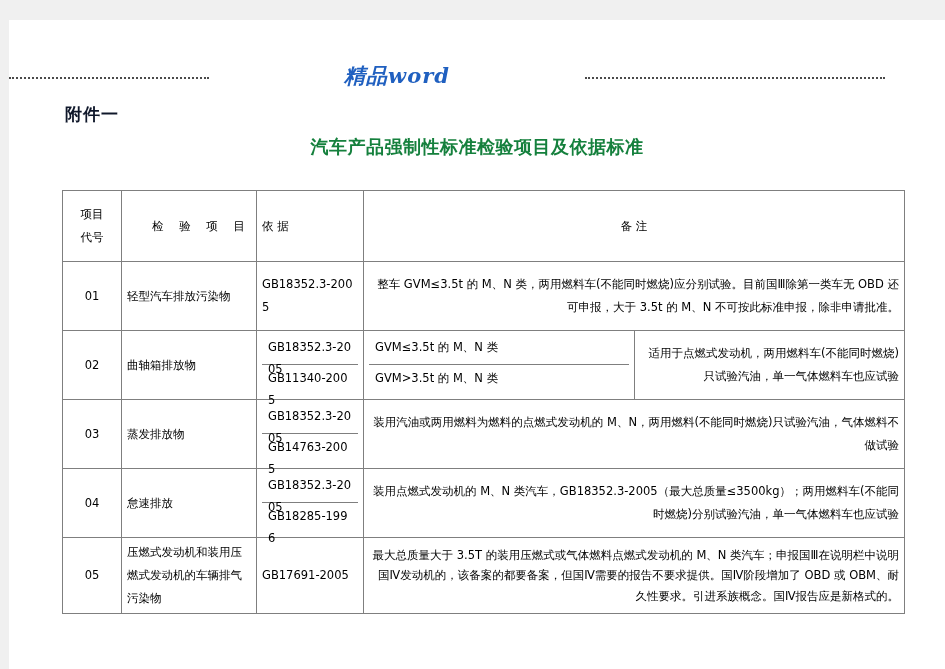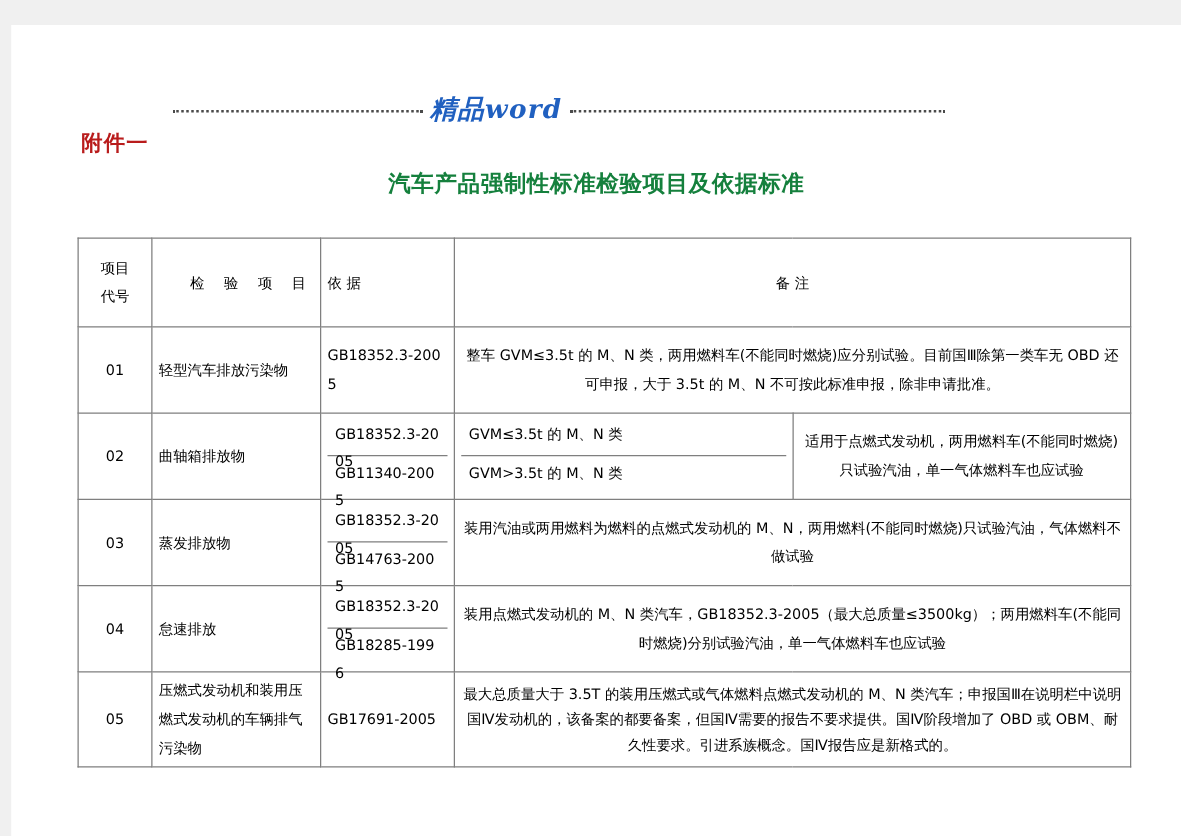--- a/index.html
+++ b/index.html
@@ -20,26 +20,26 @@
     width: 936px;
     height: 649px;
     background: #ffffff;
     box-sizing: border-box;
   }
 
   
   .watermark {
     position: absolute;
     left: 0;
-    top: 50px;
+    top: 39px;
     width: 876px;
     height: 34px;
     display: flex;
     align-items: center;
-    justify-content: center;
+    justify-content: space-between;
   }
   .wm-dash {
     height: 0;
     border-top: 2px dotted #4a4a4a;
     width: 210px;
     margin-top: 4px;
   }
   .wm-dash.left  { width: 200px; }
   .wm-dash.right { width: 300px; }
   .wm-text {
@@ -54,21 +54,21 @@
   }
 
   
   .attach-label {
     position: absolute;
     left: 56px;
     top: 83px;
     font-family: "DejaVu Sans", "Liberation Sans", sans-serif;
     font-weight: bold;
     font-size: 17px;
-    color: #b91c1c;
+    color: #0f172a;
     letter-spacing: 1px;
   }
   .doc-title {
     position: absolute;
     left: 0;
     top: 115px;
     width: 936px;
     text-align: center;
     font-family: "DejaVu Sans", "Liberation Sans", sans-serif;
     font-weight: bold;
@@ -95,21 +95,21 @@
     vertical-align: middle;
     padding: 3px 5px;
     font-size: 11.5px;
     color: #000;
     font-weight: normal;
     line-height: 2.0;
   }
   .c-code   { width: 48px;  text-align: center; margin-left: 12px; }
   .c-item   { width: 124px; text-align: left;  padding-left: 8px; }
   .c-std    { width: 96px;  text-align: left;  padding-left: 6px; }
-  .c-remark { text-align: center; padding-left: 8px; padding-right: 6px; }
+  .c-remark { text-align: right; padding-left: 8px; padding-right: 6px; }
 
   thead td {
     text-align: center;
     font-size: 12px;
     height: 64px;
   }
   .hdr-code {
     text-align: center;
     line-height: 1.9;
     font-size: 12px;

